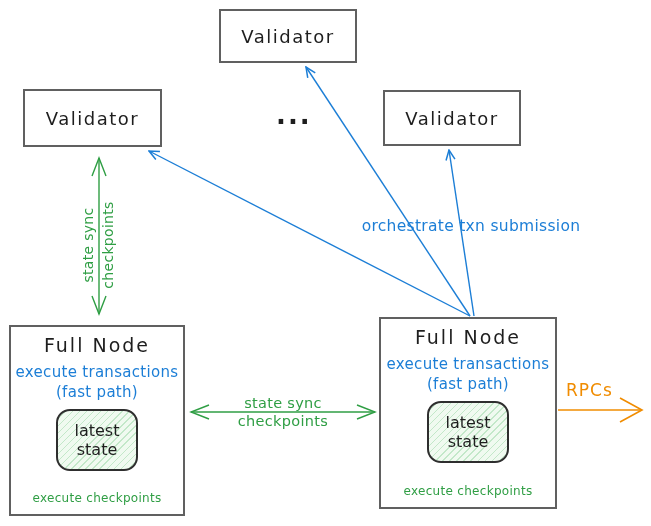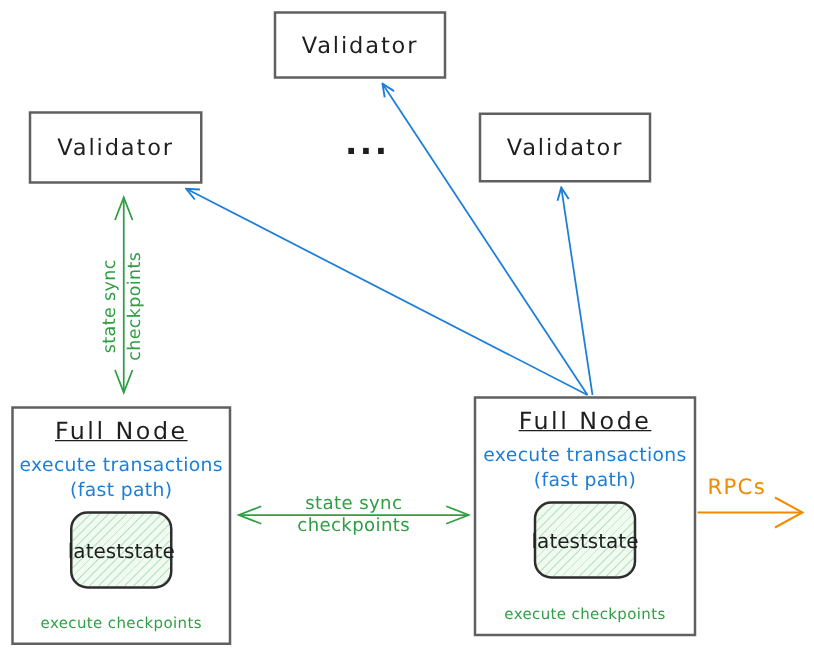--- a/index.html
+++ b/index.html
@@ -48,34 +48,34 @@
     z-index: 1;
     display: flex;
     flex-direction: column;
     align-items: center;
     padding-top: 7px;
     padding-bottom: 9px;
   }
   #fullnode-left  { left:   9px; top: 325px; width: 176px; height: 191px; }
   #fullnode-right { left: 379px; top: 317px; width: 178px; height: 192px; }
 
-  .fn-title { font-size: 19px; letter-spacing: 2px; color: var(--ink); margin-bottom: 6px; white-space: nowrap; text-decoration: underline; }
+  .fn-title { font-size: 19px; letter-spacing: 2px; color: var(--ink); margin-bottom: 6px; white-space: nowrap; }
   .fn-blue  { font-size: 15px; line-height: 20px; color: var(--blue); text-align: center; white-space: nowrap; letter-spacing: 0.3px; }
   .fn-green { font-size: 12px; color: var(--green); margin-top: auto; white-space: nowrap; letter-spacing: 0.3px; }
 
   .latest-state {
     width: 82px;
     height: 62px;
     margin-top: 7px;
     border: 2px solid #2e2e2e;
     border-radius: 14px;
     background-color: var(--statefill);
     background-image: repeating-linear-gradient(135deg, var(--statehatch) 0 1px, transparent 1px 5px);
     display: flex;
-    flex-direction: row;
+    flex-direction: column;
     align-items: center;
     justify-content: center;
     font-size: 16px;
     line-height: 19px;
     color: var(--ink);
   }
 
   .ellipsis {
     position: absolute;
     left: 276px;
@@ -177,20 +177,21 @@
     <div class="fn-title">Full Node</div>
     <div class="fn-blue">execute transactions</div>
     <div class="fn-blue">(fast path)</div>
     <div class="latest-state">
       <div>latest</div>
       <div>state</div>
     </div>
     <div class="fn-green">execute checkpoints</div>
   </div>
 
+  <div class="edge-label" id="orchestrate-label">orchestrate txn submission</div>
 
   <div class="edge-label" id="rpcs-label">RPCs</div>
 
   <div class="edge-label" id="state-sync-vertical-label">
     <div>state sync</div>
     <div>checkpoints</div>
   </div>
 
   <div class="edge-label" id="state-sync-horizontal-label">
     <div>state sync</div>

